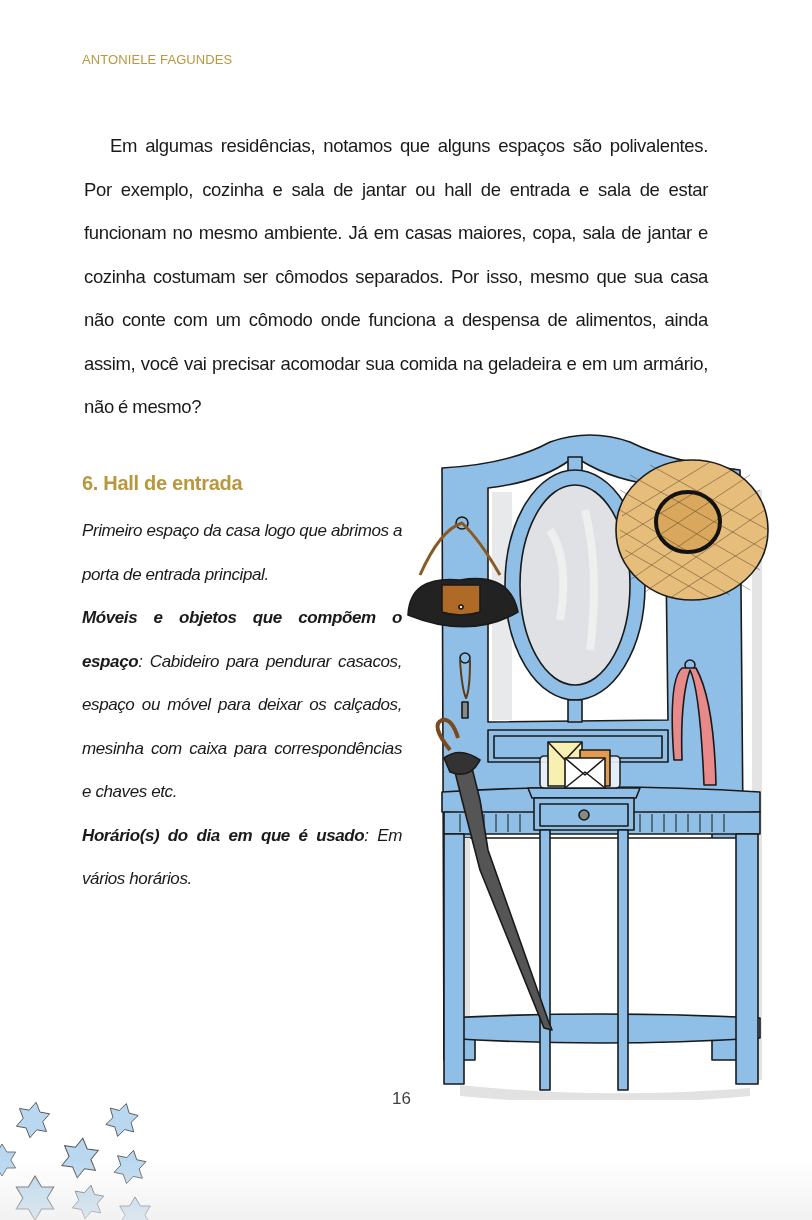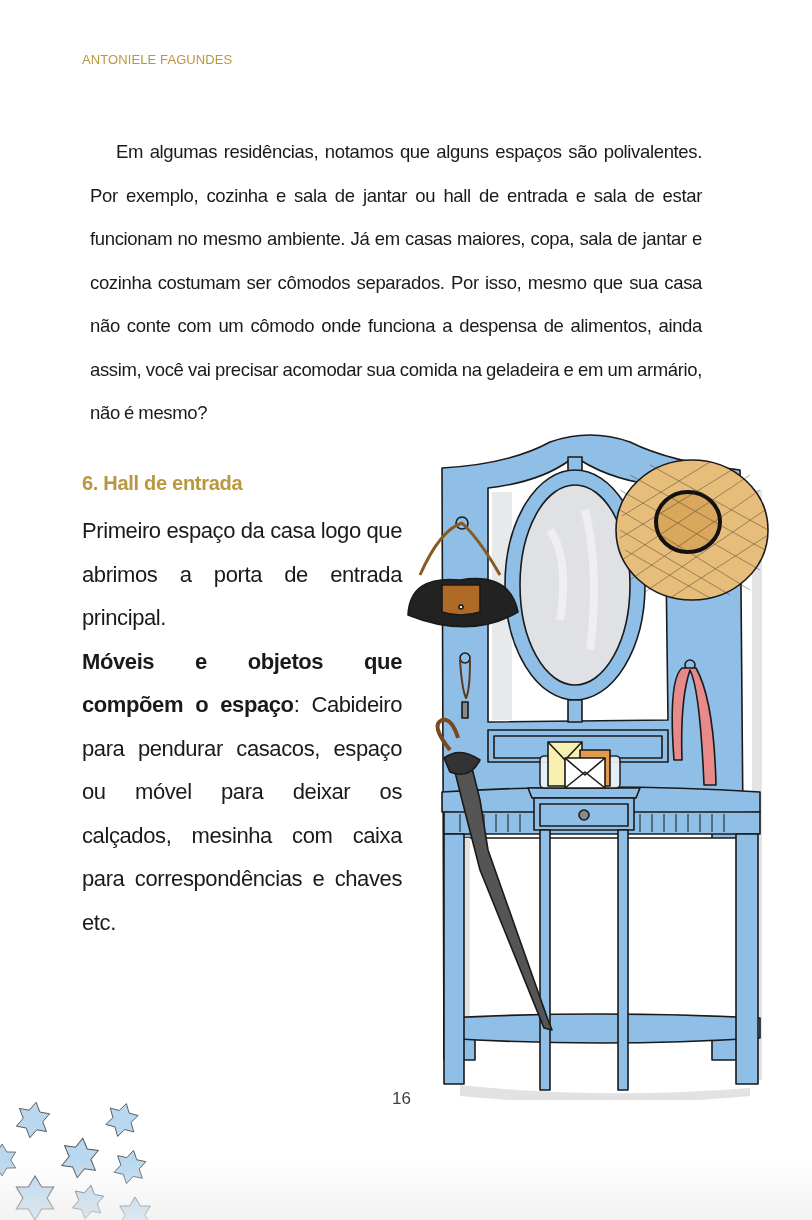--- a/index.html
+++ b/index.html
@@ -29,41 +29,42 @@
       left: 82px;
       top: 122px;
       width: 628px;
       font-size: 18.5px;
       line-height: 43.5px;
       text-align: justify;
       font-family: "Liberation Sans", sans-serif;
       letter-spacing: -0.35px;
       word-spacing: -0.5px;
     }
-    .intro p { margin: 8px; text-indent: 26px; }
+    .intro p { margin: 2px; text-indent: 26px; }
     .section-title {
       position: absolute;
       left: 82px;
       top: 472px;
       font-size: 20px;
       font-weight: bold;
       color: #b9973f;
       font-family: "Liberation Sans", sans-serif;
       letter-spacing: -0.3px;
     }
     .section-body {
       position: absolute;
       left: 82px;
       top: 509px;
       width: 320px;
-      font-size: 22px;
+      font-size: 17px;
       line-height: 43.5px;
       text-align: justify;
       font-family: "Liberation Sans", sans-serif;
       letter-spacing: -0.4px;
+      font-style: italic;
     }
     .section-body p { margin: 0; }
     .section-body b { font-weight: bold; }
     .illustration {
       position: absolute;
       left: 400px;
       top: 420px;
       width: 412px;
       height: 680px;
     }
@@ -97,20 +98,21 @@
 
 <div class="intro">
   <p>Em algumas residências, notamos que alguns espaços são polivalentes. Por exemplo, cozinha e sala de jantar ou hall de entrada e sala de estar funcionam no mesmo ambiente. Já em casas maiores, copa, sala de jantar e cozinha costumam ser cômodos separados. Por isso, mesmo que sua casa não conte com um cômodo onde funciona a despensa de alimentos, ainda assim, você vai precisar  acomodar sua comida na geladeira e em um armário, não é mesmo?</p>
 </div>
 
 <div class="section-title">6. Hall de entrada</div>
 
 <div class="section-body">
   <p>Primeiro espaço da casa logo que abrimos a porta de entrada principal.</p>
   <p><b>Móveis e objetos que compõem o espaço</b><span>: Cabideiro para pendurar casacos, espaço ou móvel para deixar os calçados, mesinha com caixa para correspondências e chaves etc.</span></p>
+  <p><b>Horário(s) do dia em que é usado</b><span>: Em vários horários.</span></p>
 </div>
 
 <div class="illustration">
   <svg width="412" height="680" viewBox="0 0 412 680" xmlns="http://www.w3.org/2000/svg">
     <g stroke="#1a1a1a" stroke-width="1.6" stroke-linejoin="round">
 
       <path d="M60 665 Q 200 680 350 668 L 350 676 Q 200 690 60 676 Z" fill="#e2e2e2" stroke="none"></path>
       <rect x="352" y="70" width="10" height="590" fill="#e4e4e4" stroke="none"></rect>
 
       <path d="M42 48 Q 110 44 150 22 Q 190 8 230 22 Q 270 42 340 50 L 345 640 L 312 640 L 312 370 L 75 370 L 75 640 L 44 640 Z" fill="#8fbfe6"></path>

